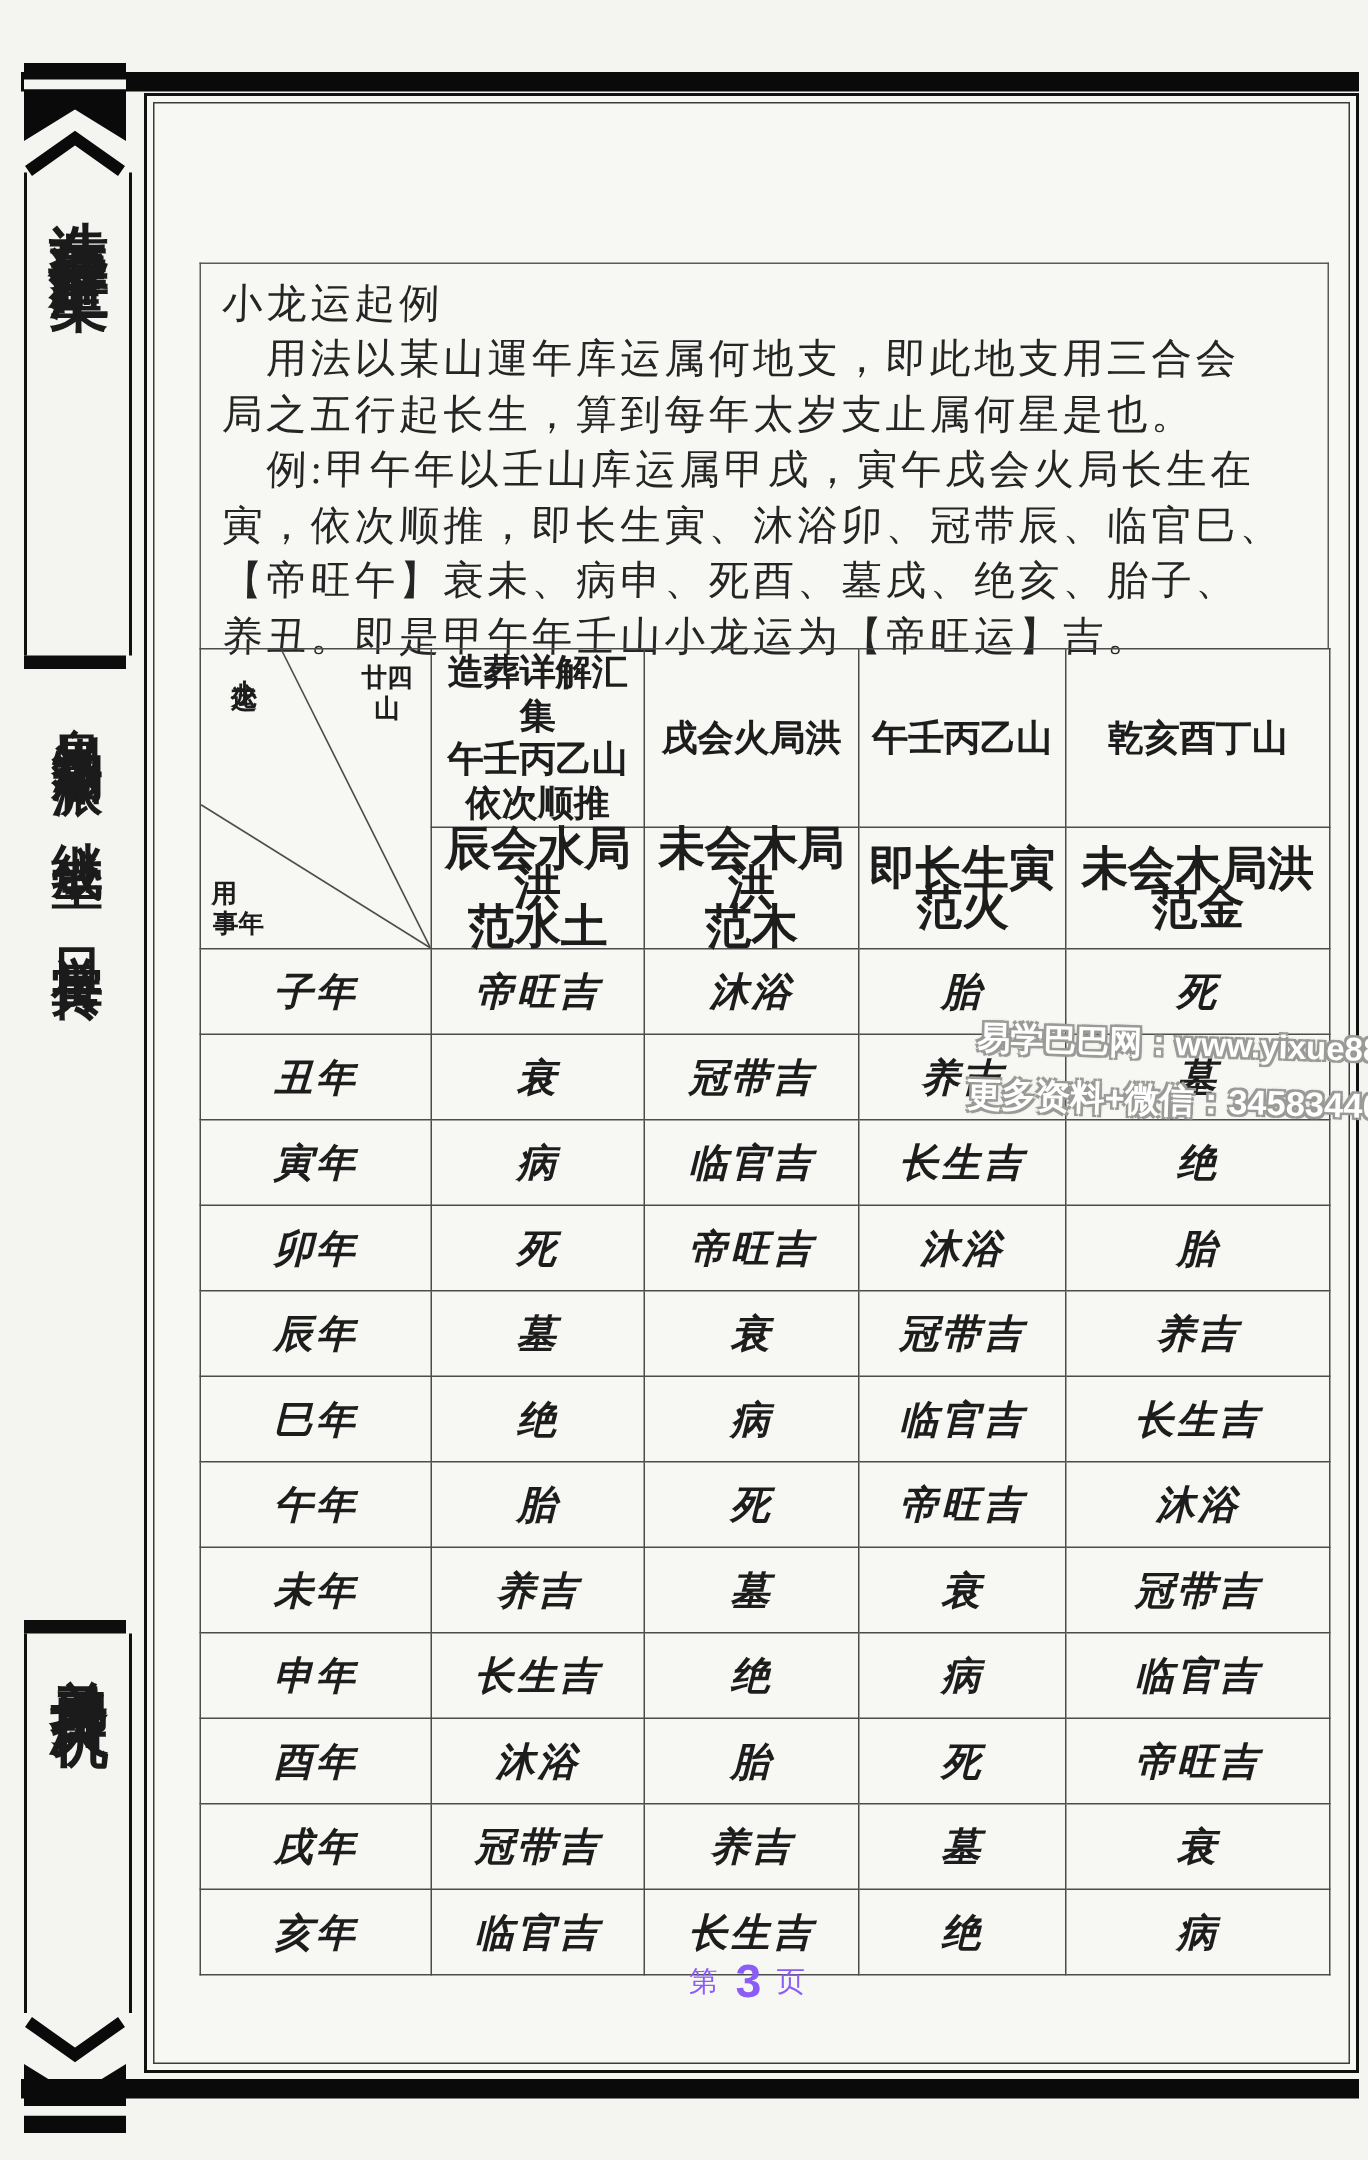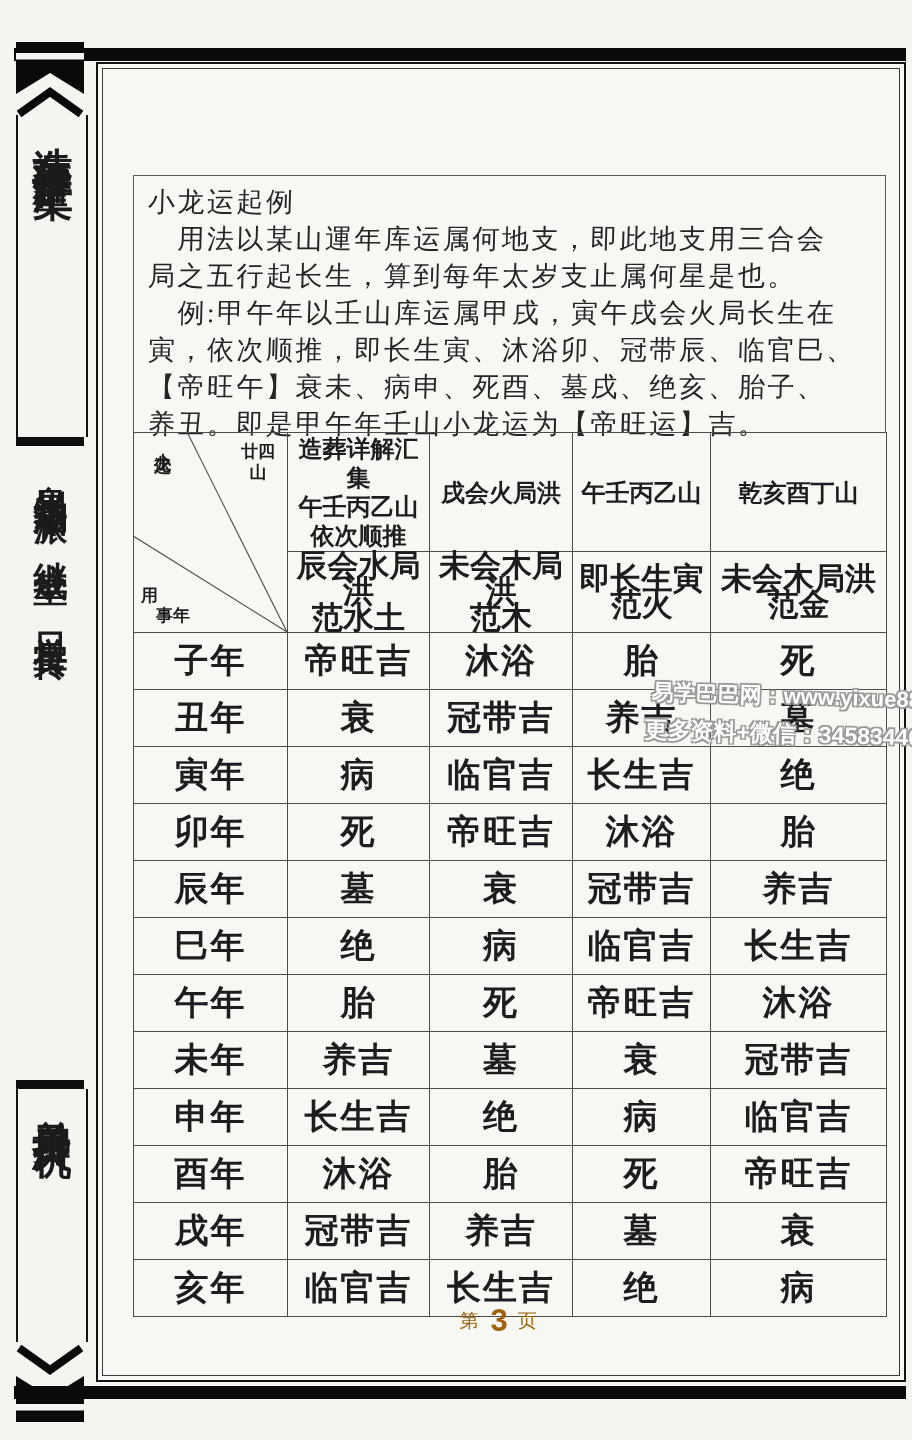--- a/index.html
+++ b/index.html
@@ -41,32 +41,32 @@
          border:1.4px solid #5a5a5a;border-bottom:none;padding:8px 12px 0 14px;}
   .hw{font-size:27px;line-height:37px;letter-spacing:2.5px;color:#252525;white-space:nowrap;
       font-family:"Liberation Serif","DejaVu Serif",serif;transform:skewX(-1.5deg);}
 
   
   #tbl{position:absolute;left:133px;top:432px;width:753px;border-collapse:collapse;table-layout:fixed;
        font-family:"Liberation Sans","DejaVu Sans",sans-serif;}
   #tbl td{border:1.5px solid #4c4c4c;text-align:center;vertical-align:middle;font-weight:bold;color:#1d1d1d;}
   #tbl tr.hr1 td{height:90px;font-size:24px;line-height:29px;}
   #tbl tr.hr2 td{height:50px;font-size:31px;line-height:26px;}
-  #tbl tr.body td{height:54px;font-size:34px;letter-spacing:2px;}
+  #tbl tr.body td{height:54px;font-size:26px;letter-spacing:2px;font-style:italic;}
   td.corner{position:relative;padding:0;}
   .corner svg{position:absolute;left:0;top:0;width:100%;height:100%;}
   .c-mid{position:absolute;left:20px;top:6px;writing-mode:vertical-rl;text-orientation:upright;
          font-size:17px;line-height:17px;letter-spacing:2px;font-weight:bold;}
   .c-tr{position:absolute;right:12px;top:8px;font-size:17px;line-height:21px;font-weight:bold;text-align:center;}
   .c-bl{position:absolute;left:7px;bottom:6px;font-size:17px;line-height:20px;font-weight:bold;text-align:left;}
-  .c-bl .l2{margin-left:15px;}
+  .c-bl .l2{margin-left:1px;}
 
   
   #footer{position:absolute;left:96px;top:1303px;width:806px;text-align:center;
-          font-family:"Liberation Serif",serif;color:#a16207;}
+          font-family:"Liberation Serif",serif;color:#8b5cf6;}
   #footer .fx{font-size:19px;letter-spacing:2px;vertical-align:middle;}
   #footer .num{font-size:31px;font-weight:bold;vertical-align:middle;padding:0 10px;
                font-family:"Liberation Sans",sans-serif;}
 
   
   #watermark{position:absolute;left:645px;top:682px;width:320px;transform:rotate(1.8deg);
              font-family:"Liberation Sans","DejaVu Sans",sans-serif;font-weight:bold;color:#ffffff;
              text-shadow:-1.6px -1.6px 0 #9a9a97,1.6px -1.6px 0 #9a9a97,-1.6px 1.6px 0 #9a9a97,
                           1.6px 1.6px 0 #9a9a97,0 0 3px #8d8d8a;white-space:nowrap;}
   #watermark .w1{font-size:22px;margin-left:6px;}

